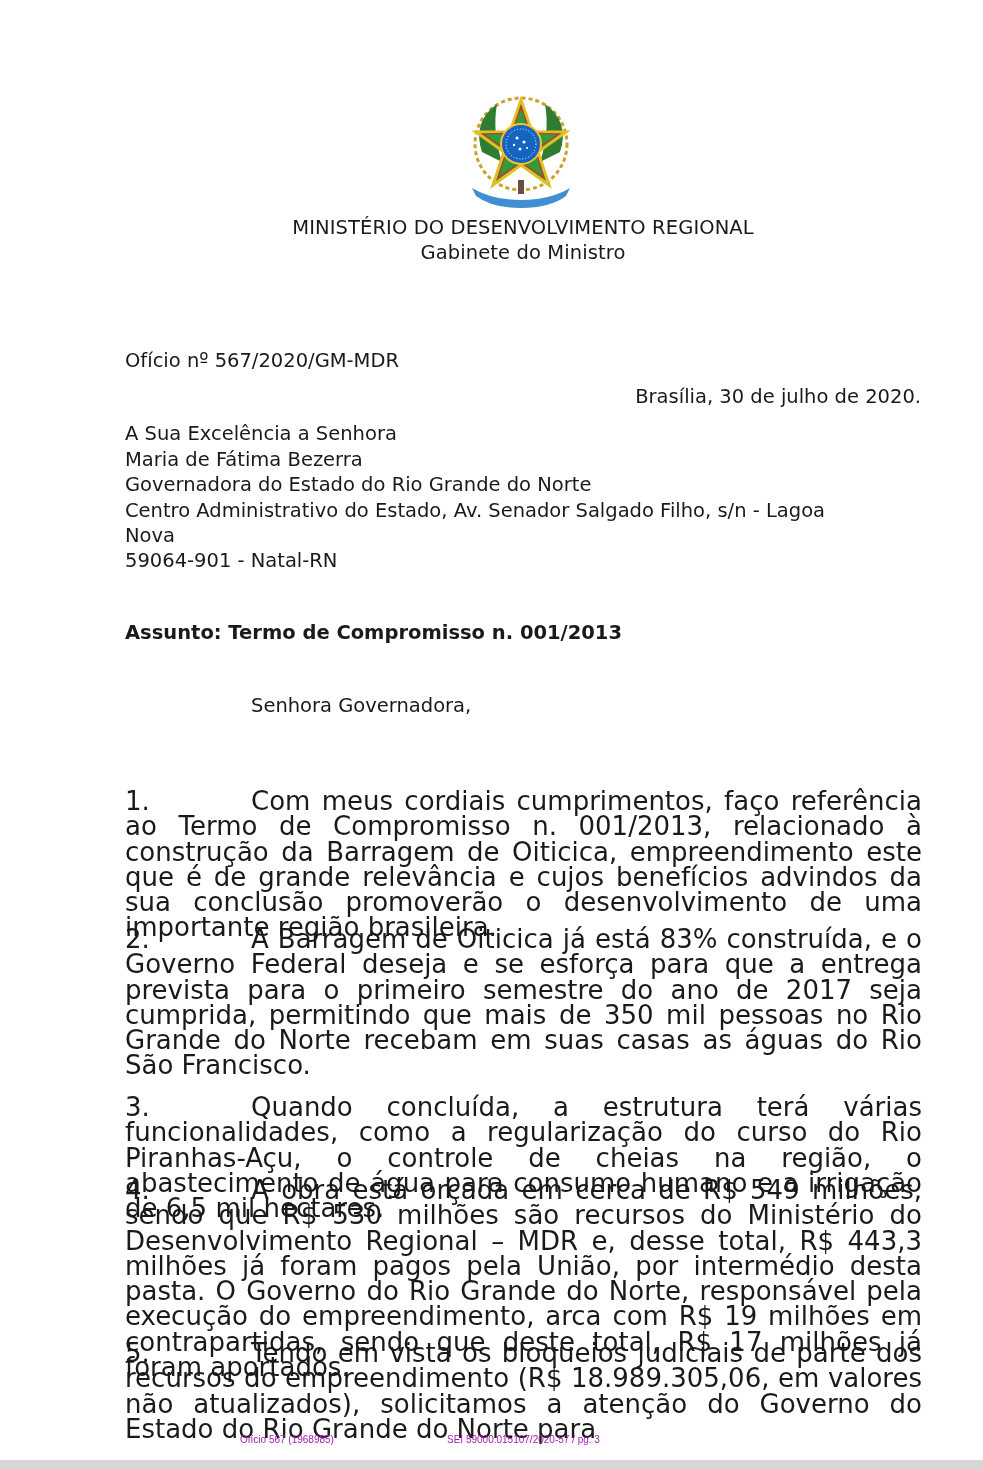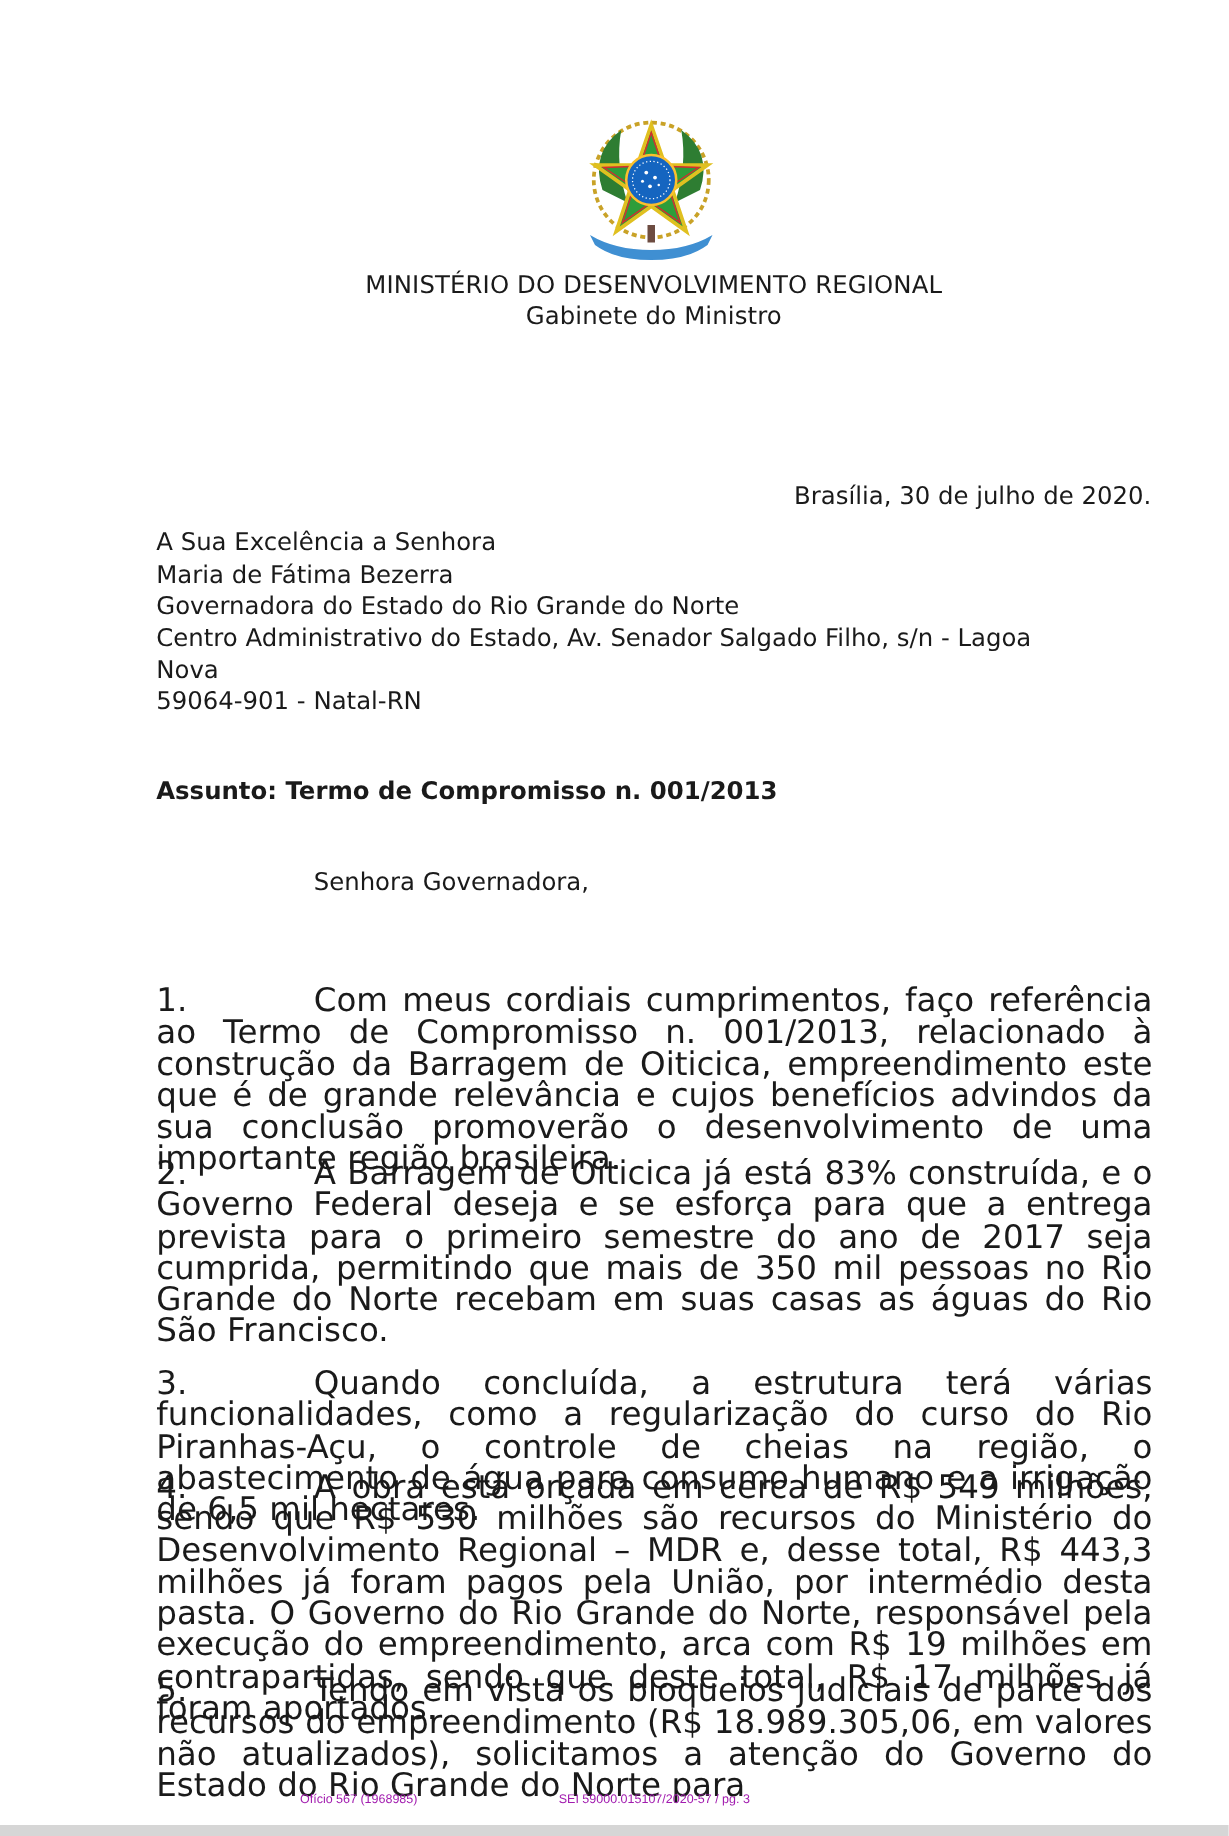--- a/index.html
+++ b/index.html
@@ -42,20 +42,21 @@
     <circle cx="58" cy="57" r="1.5" fill="#fff"></circle>
       <circle cx="52" cy="53" r="1.2" fill="#fff"></circle>
     <circle cx="65" cy="56" r="1" fill="#fff"></circle>
     <rect x="56" y="88" width="6" height="14" fill="#6d4c41"></rect>
     <path d="M10 96 Q30 108 59 108 Q88 108 108 96 L104 104 Q88 116 59 116 Q30 116 14 104 Z" fill="#3f8fd2"></path>
   </svg>
 
   <div class="header h1">MINISTÉRIO DO DESENVOLVIMENTO REGIONAL</div>
   <div class="header h2">Gabinete do Ministro</div>
 
+  <div class="line" style="top:349px">Ofício nº 567/2020/GM-MDR</div>
   <div class="right" style="top:385px">Brasília, 30 de julho de 2020.</div>
 
   <div class="line" style="top:422px">A Sua Excelência a Senhora</div>
   <div class="line" style="top:448px">Maria de Fátima Bezerra</div>
   <div class="line" style="top:473px">Governadora do Estado do Rio Grande do Norte</div>
   <div class="line" style="top:499px">Centro Administrativo do Estado, Av. Senador Salgado Filho, s/n - Lagoa</div>
   <div class="line" style="top:524px">Nova</div>
   <div class="line" style="top:549px">59064-901 - Natal-RN</div>
 
   <div class="subject">Assunto: Termo de Compromisso n. 001/2013</div>

